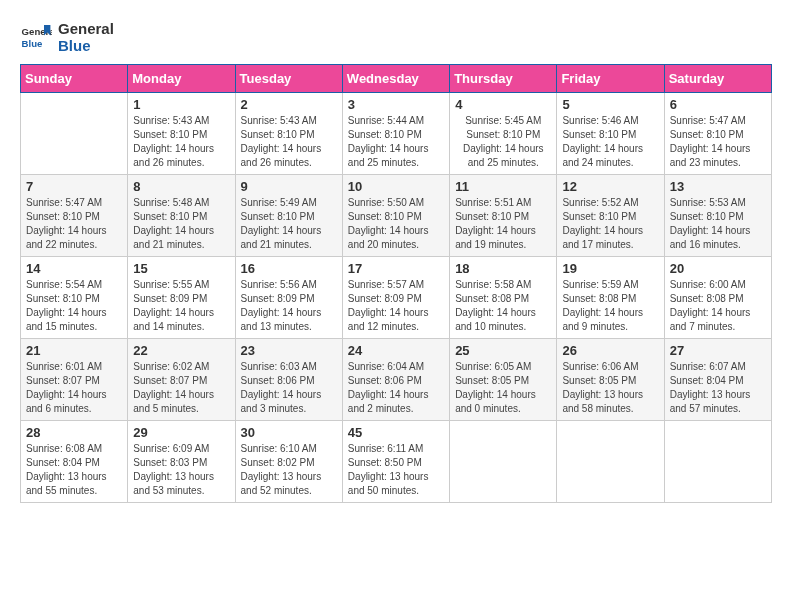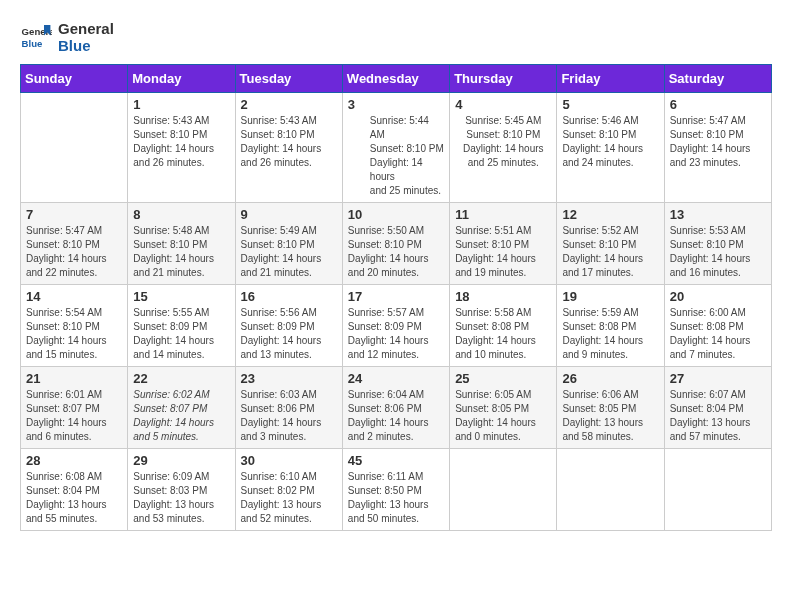--- a/index.html
+++ b/index.html
@@ -36,21 +36,21 @@
     .location {
       font-size: 16px;
       color: #555;
     }
     table {
       width: 100%;
       border-collapse: collapse;
       font-size: 11px;
     }
     thead tr th {
-      background-color: #6d28d9;
+      background-color: #ec4899;
       color: #fff;
       padding: 6px 4px;
       text-align: left;
       font-size: 13px;
       font-weight: bold;
       border: 1px solid #1a5fa8;
     }
     tbody tr td {
       border: 1px solid #ccc;
       padding: 4px 5px;
@@ -124,21 +124,21 @@
         </td>
         <td>
           <span class="day-num">2</span>
           <div class="day-info" style="white-space: pre-line;">Sunrise: 5:43 AM
 Sunset: 8:10 PM
 Daylight: 14 hours
 and 26 minutes.</div>
         </td>
         <td>
           <span class="day-num">3</span>
-          <div class="day-info" style="white-space: pre-line; margin-left: 22px;">Sunrise: 5:44 AM
+          <div class="day-info" style="white-space: pre-line;">Sunrise: 5:44 AM
 Sunset: 8:10 PM
 Daylight: 14 hours
 and 25 minutes.</div>
         </td>
         <td>
           <span class="day-num">4</span>
           <div class="day-info" style="white-space: pre-line; text-align: center;">Sunrise: 5:45 AM
 Sunset: 8:10 PM
 Daylight: 14 hours
 and 25 minutes.</div>
@@ -263,21 +263,21 @@
       <tr>
         <td>
           <span class="day-num">21</span>
           <div class="day-info" style="white-space: pre-line;">Sunrise: 6:01 AM
 Sunset: 8:07 PM
 Daylight: 14 hours
 and 6 minutes.</div>
         </td>
         <td>
           <span class="day-num">22</span>
-          <div class="day-info" style="white-space: pre-line; font-style: italic;">Sunrise: 6:02 AM
+          <div class="day-info" style="white-space: pre-line;">Sunrise: 6:02 AM
 Sunset: 8:07 PM
 Daylight: 14 hours
 and 5 minutes.</div>
         </td>
         <td>
           <span class="day-num">23</span>
           <div class="day-info" style="white-space: pre-line;">Sunrise: 6:03 AM
 Sunset: 8:06 PM
 Daylight: 14 hours
 and 3 minutes.</div>

